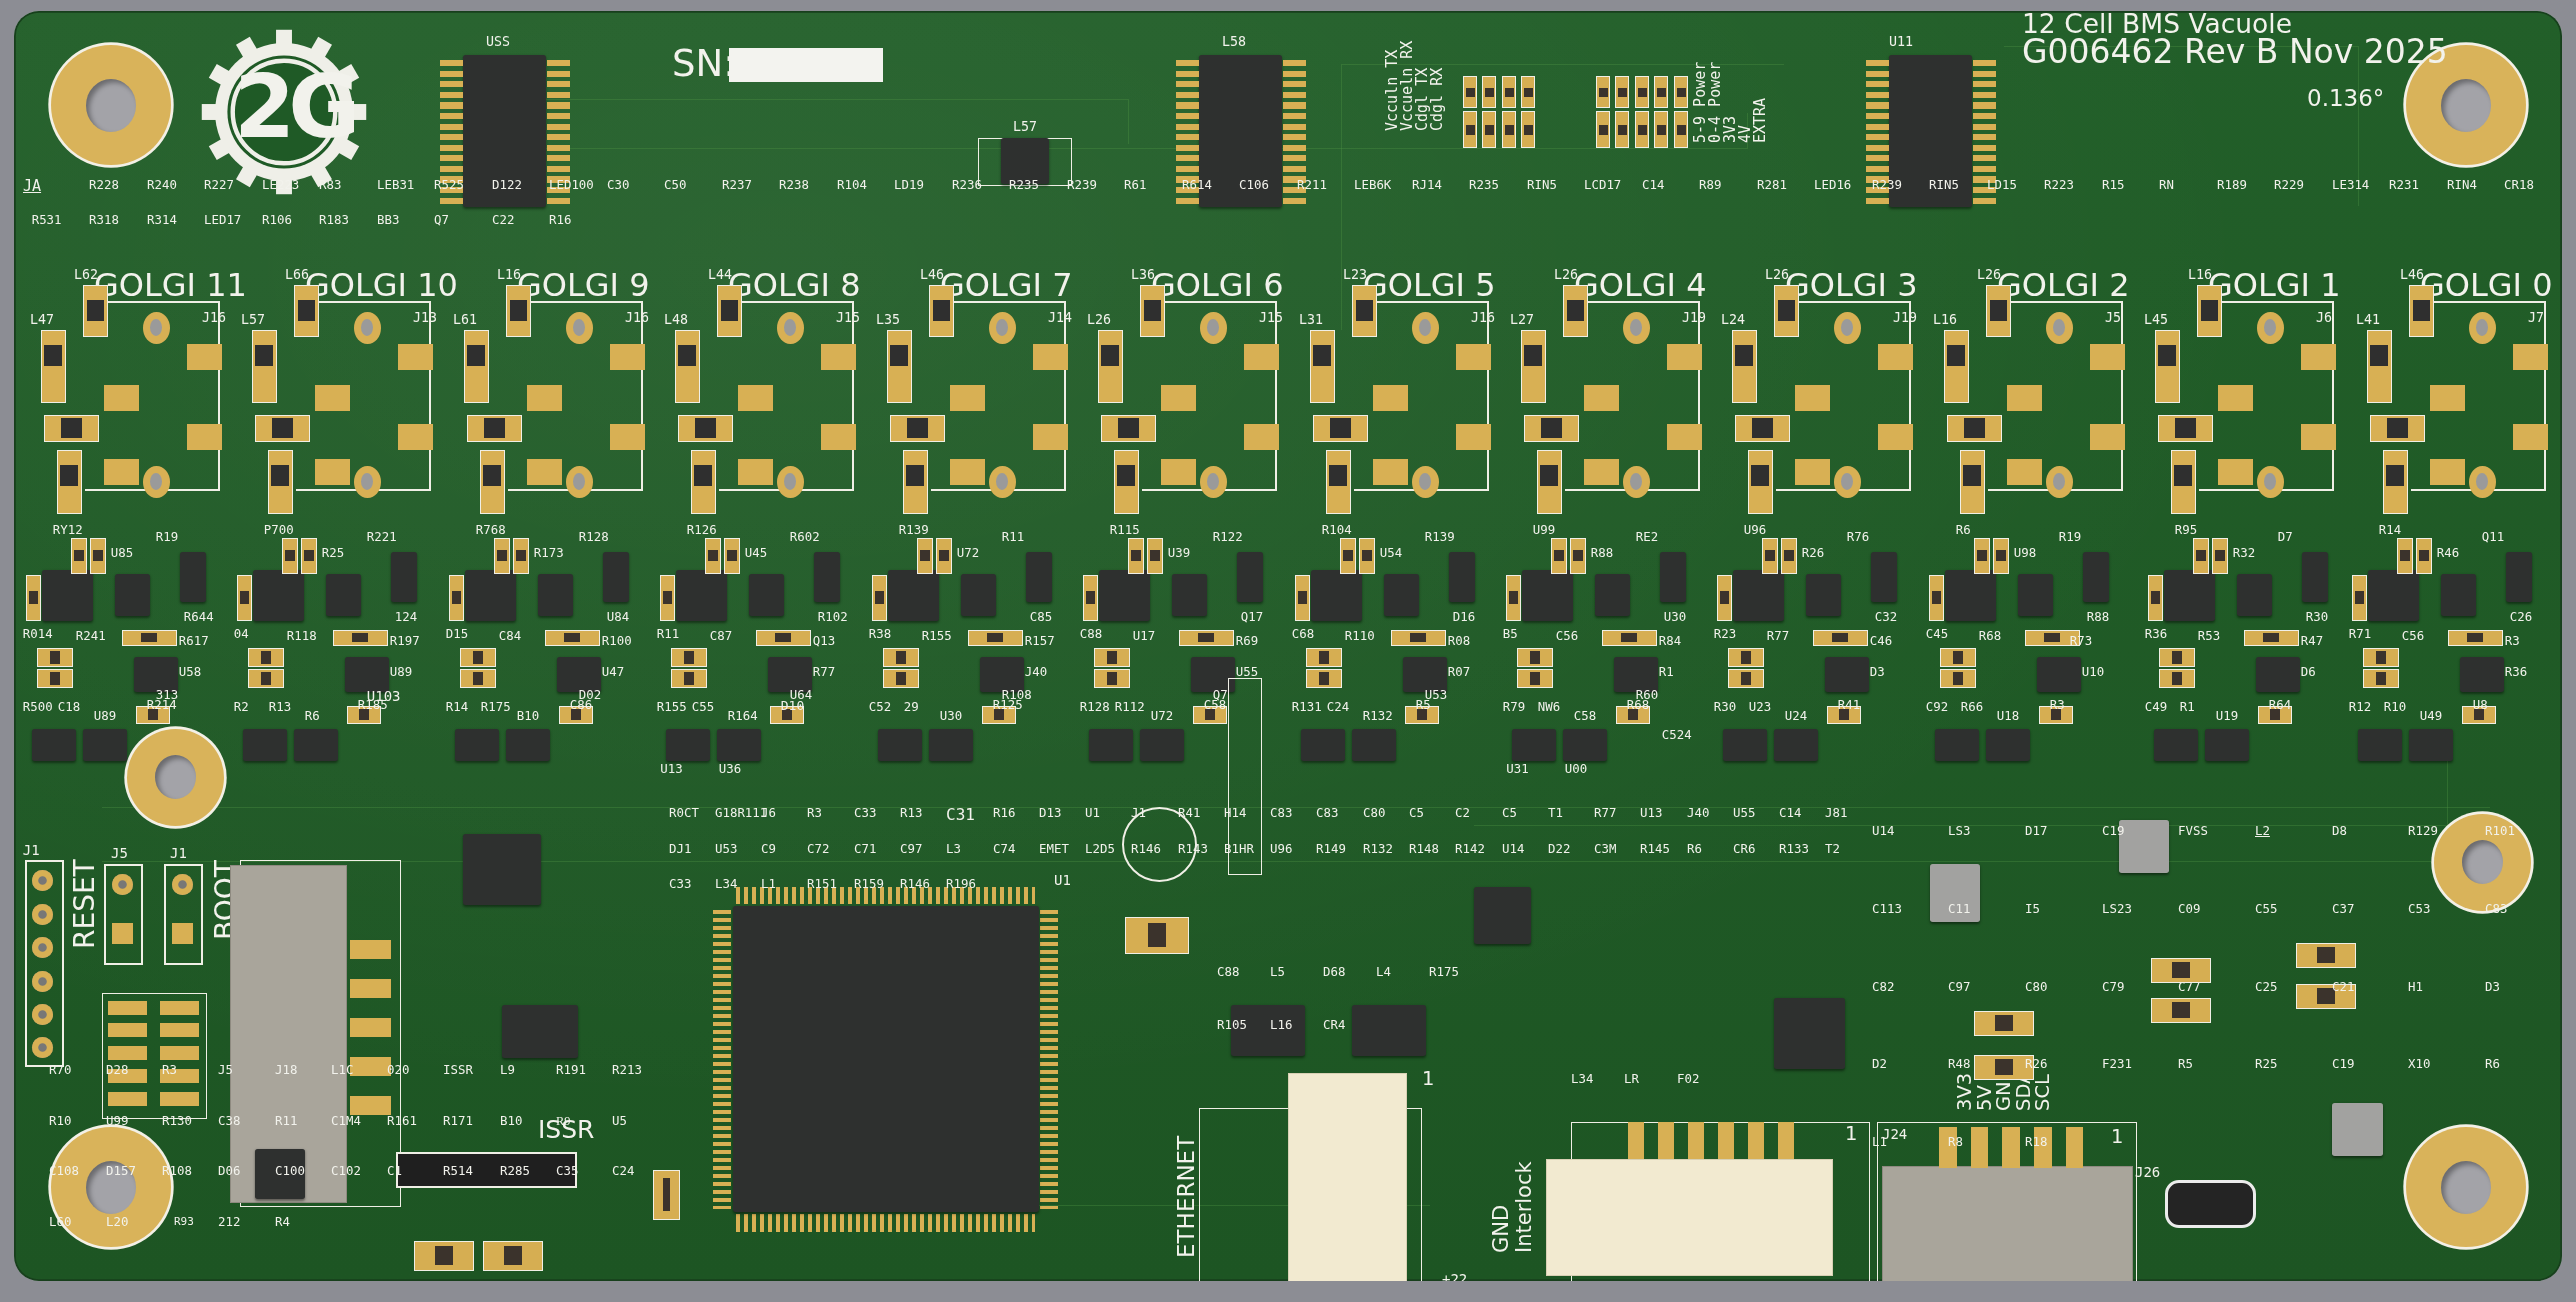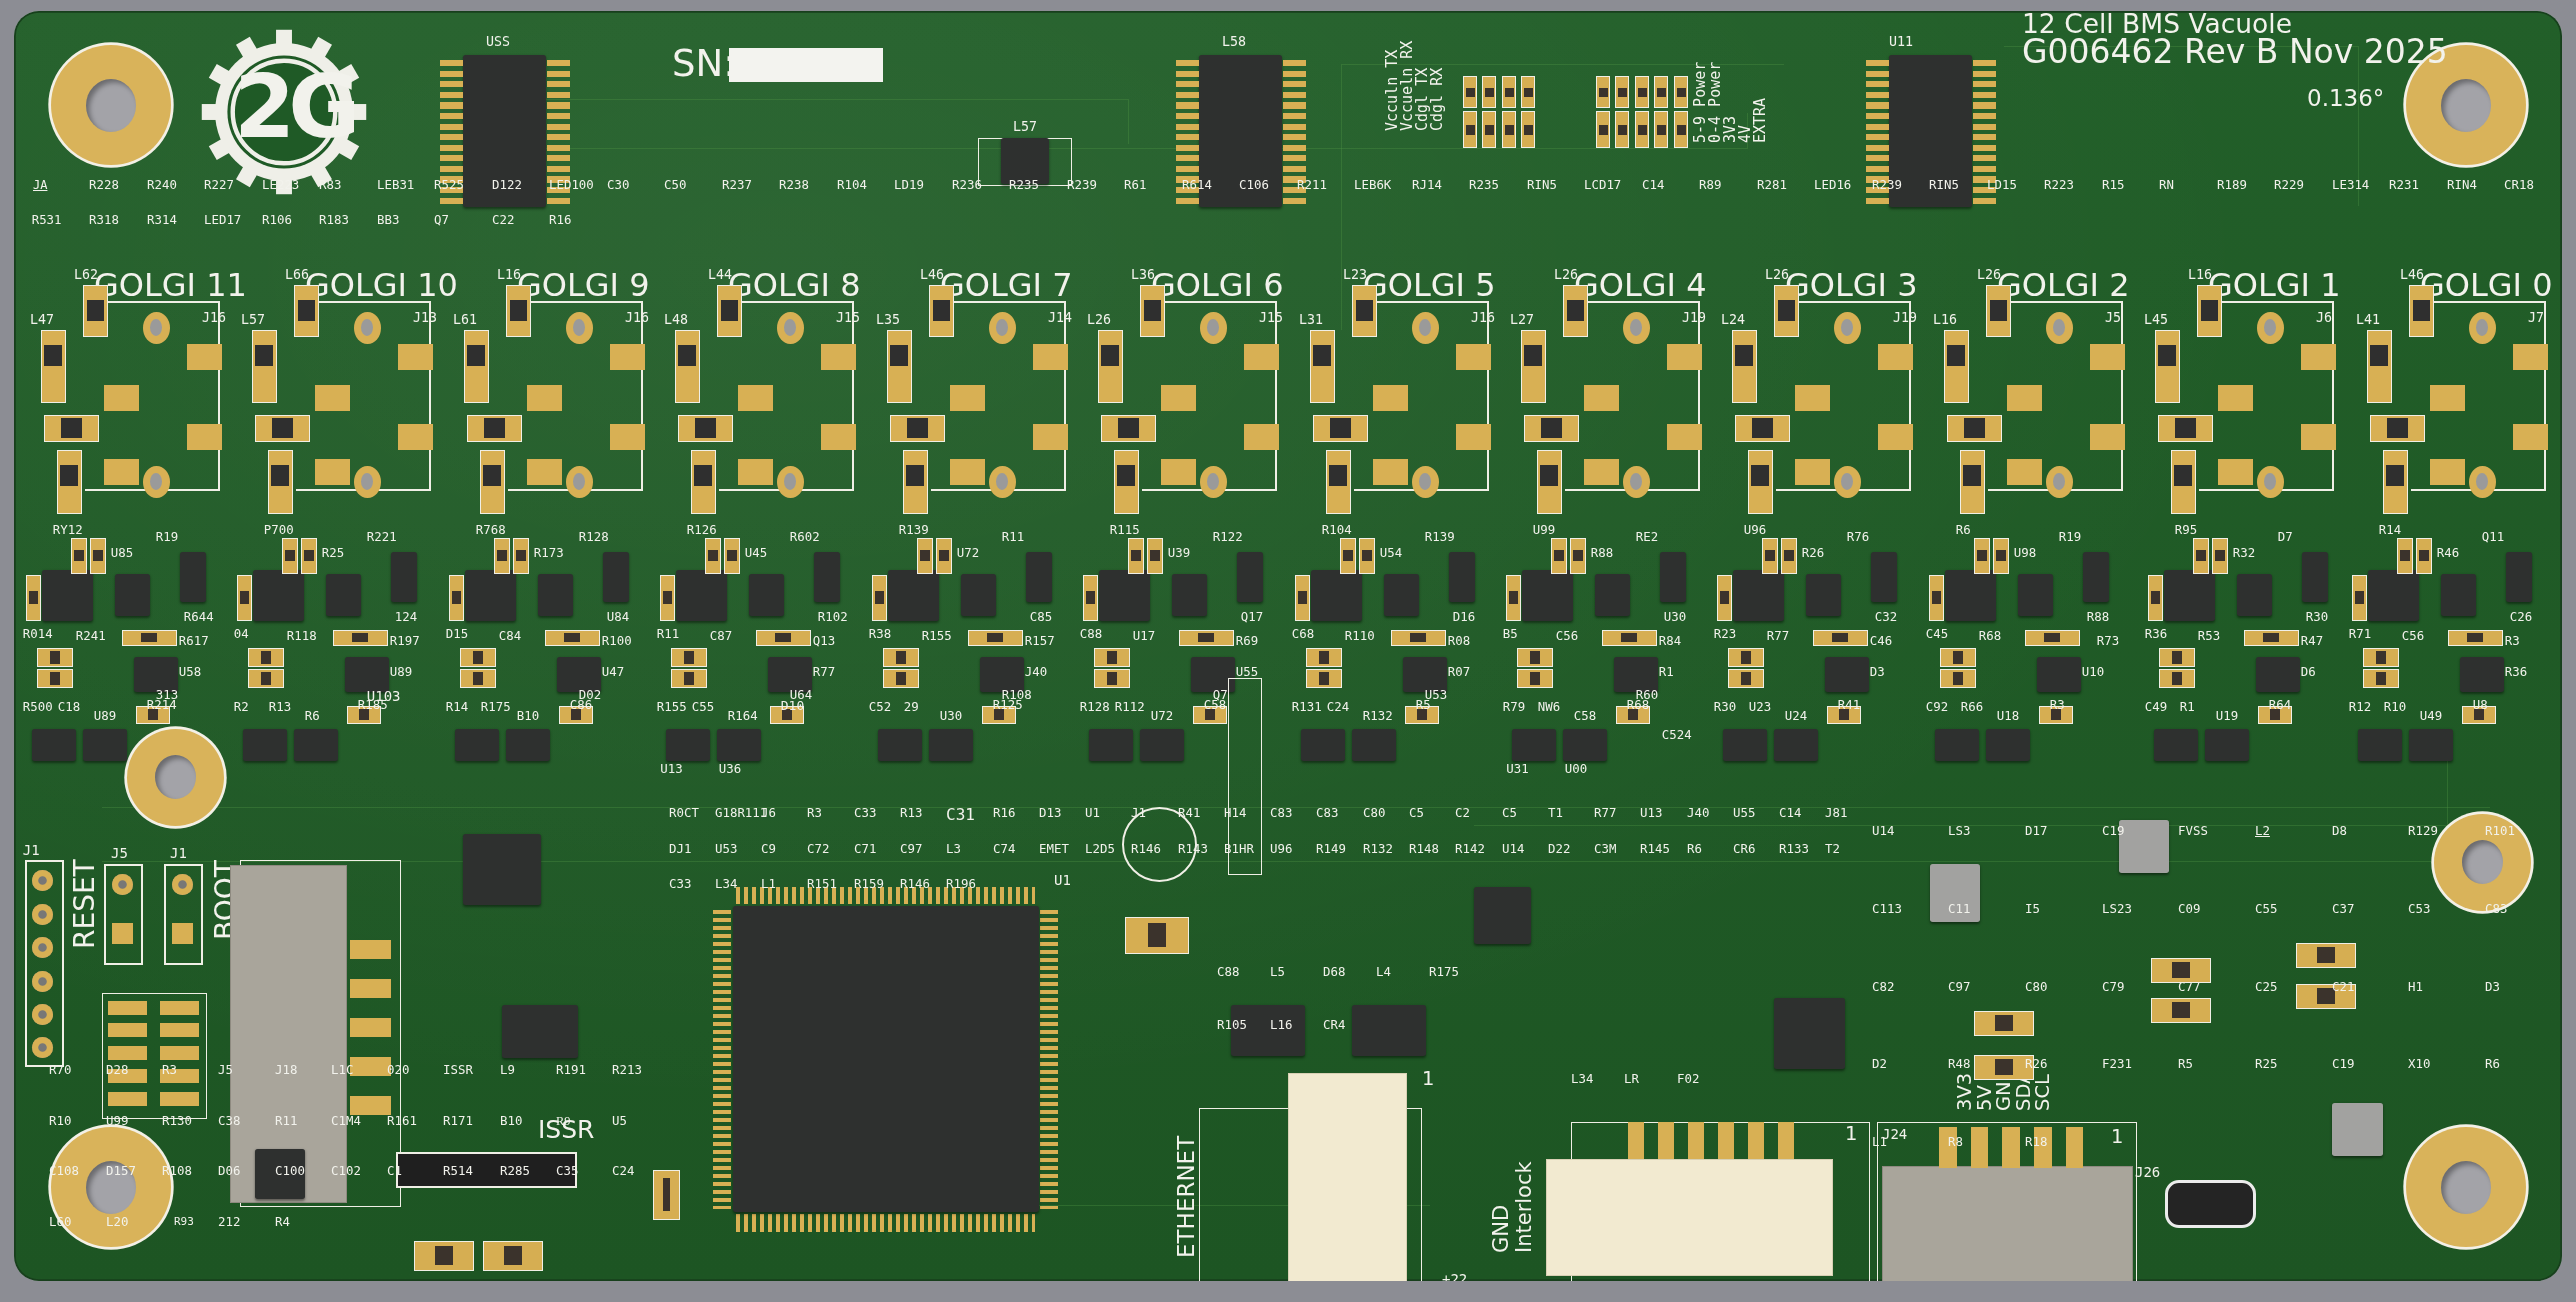--- a/index.html
+++ b/index.html
@@ -717,21 +717,21 @@
     <div class="smd" style="left:99px;top:106px;width:53px;height:14px;"></div>
     <div class="smd" style="left:14px;top:124px;width:34px;height:17.7px;"></div>
     <div class="smd" style="left:14px;top:145px;width:34px;height:17.7px;"></div>
     <div class="smd" style="left:113px;top:182px;width:32px;height:16px;"></div>
   <span class="silk" style="left:30px;top:0px;font-size:12.4px;">R6</span>
         <span class="silk" style="left:133px;top:7px;font-size:12.4px;">R19</span>
         <span class="silk" style="left:88px;top:23px;font-size:12.4px;">U98</span>
         <span class="silk" style="left:161px;top:87px;font-size:12.4px;">R88</span>
         <span class="silk" style="left:0px;top:104px;font-size:12.4px;">C45</span>
         <span class="silk" style="left:53px;top:106px;font-size:12.4px;">R68</span>
-        <span class="silk" style="left:171px;top:111px;font-size:12.4px;">R73</span>
+        <span class="silk" style="left:144px;top:111px;font-size:12.4px;">R73</span>
         <span class="silk" style="left:0px;top:177px;font-size:12.4px;">C92</span>
         <span class="silk" style="left:35px;top:177px;font-size:12.4px;">R66</span>
         <span class="silk" style="left:124px;top:175px;font-size:12.4px;">R3</span>
         <span class="silk" style="left:71px;top:186px;font-size:12.4px;">U18</span>
         <span class="silk" style="left:156px;top:142px;font-size:12.4px;">U10</span>
       </div>
       <div class="cell" style="left: 2114px; margin-left: 8px;">
     <div class="ic" style="left:19.5px;top:46px;width:51px;height:51px;"></div>
     <div class="ic" style="left:92px;top:50px;width:35px;height:42px;"></div>
     <div class="ic" style="left:157px;top:28px;width:26.5px;height:50px;"></div>
@@ -911,21 +911,21 @@
   <div class="ic" style="left:1760px;top:987px;width:71px;height:71px;"></div>
   <div class="ic" style="left:1460px;top:876px;width:57px;height:57px;"></div>
   <div class="smd" style="left:2282px;top:932px;width:58px;height:23px;"></div>
   <div class="smd" style="left:2282px;top:973px;width:58px;height:23px;"></div>
   <div class="smd" style="left:1960px;top:1000px;width:58px;height:23px;"></div>
   <div class="smd" style="left:1960px;top:1044px;width:58px;height:23px;"></div>
   <div class="smd" style="left:2137px;top:947px;width:58px;height:23px;"></div>
   <div class="smd" style="left:2137px;top:987px;width:58px;height:23px;"></div>
 
   <div id="scatter">
-      <span class="silk" style="left: 19px; top: 168px; font-size: 12px; text-decoration: underline;">JA</span>
+      <span class="silk" style="left: 9px; top: 168px; font-size: 15px; text-decoration: underline;">JA</span>
       <span class="silk" style="left: 75px; top: 168px; font-size: 12.4px;">R228</span>
       <span class="silk" style="left: 133px; top: 168px; font-size: 12.4px;">R240</span>
       <span class="silk" style="left: 190px; top: 168px; font-size: 12.4px;">R227</span>
       <span class="silk" style="left: 248px; top: 168px; font-size: 12.4px;">LE223</span>
       <span class="silk" style="left: 305px; top: 168px; font-size: 12.4px;">R83</span>
       <span class="silk" style="left: 363px; top: 168px; font-size: 12.4px;">LEB31</span>
       <span class="silk" style="left: 420px; top: 168px; font-size: 12.4px;">R525</span>
       <span class="silk" style="left: 478px; top: 168px; font-size: 12.4px;">D122</span>
       <span class="silk" style="left: 535px; top: 168px; font-size: 12.4px;">LED100</span>
       <span class="silk" style="left: 593px; top: 168px; font-size: 12.4px;">C30</span>

